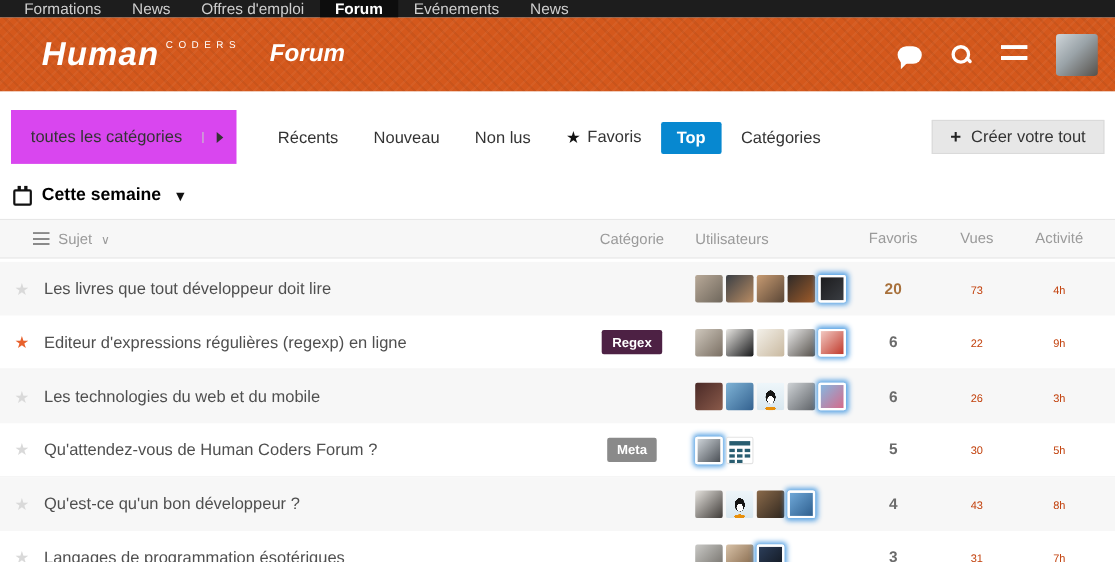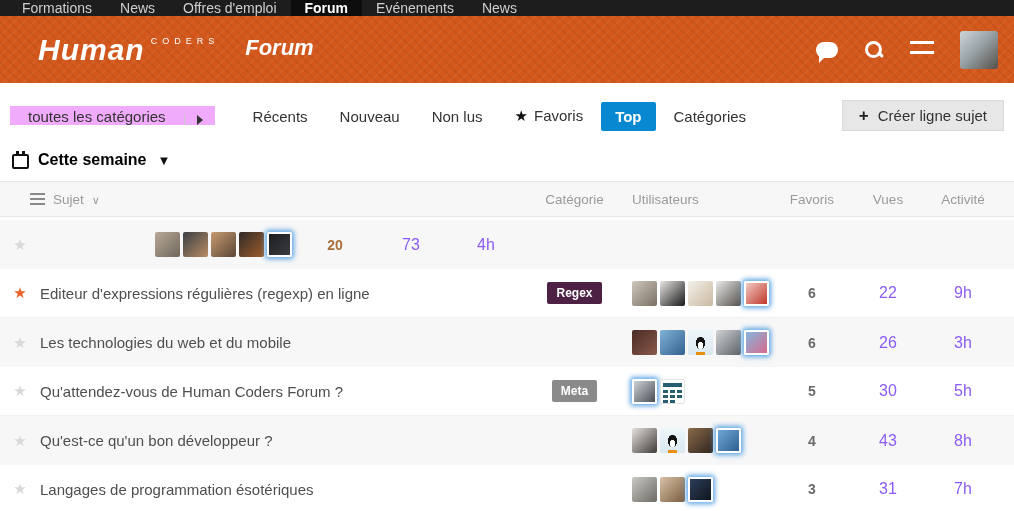--- a/index.html
+++ b/index.html
@@ -33,21 +33,21 @@
   .icon-search::after { content:""; position:absolute; left:13px; top:13px; width:7px; height:3px;
     background:#fff; border-radius:2px; transform:rotate(45deg); }
   .icon-hamburger { width:24px; height:17px;
     background:repeating-linear-gradient(#fff 0 3.5px, transparent 3.5px 10px);
     background-size:24px 24px; }
   .header-avatar { width:38px; height:38px; border-radius:3px;
     background:linear-gradient(135deg,#cfd6da 0%,#9aa3a8 45%,#55504a 100%); }
 
   
   .navrow { display:flex; align-items:center; padding:17px 10px 14px 10px; }
-  .cat-select { display:flex; align-items:flex-end; height:19px; background:#f0abfc; cursor:pointer; }
+  .cat-select { display:flex; align-items:center; height:49px; background:#d946ef; cursor:pointer; }
   .cat-select-label { display:flex; align-items:center; padding:0 18px; font-size:15px; color:#333; }
   .cat-select-caret { width:31px; display:flex; align-items:center; justify-content:center;
     border-left:1px solid #c9c9c9; }
   .caret-right { width:0; height:0; border-left:6px solid #333; border-top:5px solid transparent;
     border-bottom:5px solid transparent; }
   .tabs { display:flex; align-items:flex-end; margin-left:24px; gap:4px; }
   .tab { font-size:15px; color:#333; padding:6px 14px; cursor:pointer; display:flex;
     align-items:center; gap:6px; border-radius:2px; }
   .tab .star { color:#111; font-size:15px; }
   .tab.active { color:#fff; font-weight:bold; }
@@ -96,21 +96,21 @@
   .av-grid { background-color:#fff !important; border:1px solid #e3e3e3;
     background-image:
       linear-gradient(#285d70,#285d70), 
       linear-gradient(#285d70,#285d70), linear-gradient(#285d70,#285d70), linear-gradient(#285d70,#285d70),
       linear-gradient(#285d70,#285d70), linear-gradient(#285d70,#285d70), linear-gradient(#285d70,#285d70),
       linear-gradient(#285d70,#285d70), linear-gradient(#285d70,#285d70);
     background-size:19px 4px, 5px 3px,5px 3px,5px 3px, 5px 3px,5px 3px,5px 3px, 5px 3px,5px 3px;
     background-position:2px 3px, 2px 10px,9px 10px,16px 10px, 2px 15px,9px 15px,16px 15px, 2px 20px,9px 20px;
     background-repeat:no-repeat; }
   .num-msg { font-size:14px; font-weight:bold; color:#6b6b6b; }
-  .num-dim { font-size:16px; color:#8b5cf6; }
+  .num-dim { font-size:10px; color:#c2410c; }
 </style>
 </head>
 <body>
 
 <div class="topbar">
   <div class="topbar-item">Formations</div>
   <div class="topbar-item">News</div>
   <div class="topbar-item">Offres d'emploi</div>
   <div class="topbar-item active">Forum</div>
   <div class="topbar-item">Evénements</div>
@@ -146,21 +146,21 @@
     <div class="tab">Non lus</div>
     <div class="tab">
       <span class="star">★</span>
       <span>Favoris</span>
     </div>
     <div class="tab active" style="background-color: rgb(7, 136, 208);">Top</div>
     <div class="tab">Catégories</div>
   </div>
   <button class="create-btn">
     <span class="plus">+</span>
-    <span>Créer ligne sujet</span>
+    <span>Créer votre tout</span>
   </button>
 </div>
 
 <div class="period">
   <span class="icon-calendar"></span>
   <span class="period-title">Cette semaine</span>
   <span class="period-caret">▼</span>
 </div>
 
 <div class="thead">
@@ -178,20 +178,23 @@
     </div>
   <div class="col-msg"><span class="hlabel">Favoris</span></div>
   <div class="col-vues"><span class="hlabel">Vues</span></div>
   <div class="col-act"><span class="hlabel">Activité</span></div>
 </div>
 
 <div class="trow odd">
   <div class="col-star">
       <span class="row-star">★</span>
     </div>
+  <div class="col-title">
+      <span class="row-title">Les livres que tout développeur doit lire</span>
+    </div>
   <div class="col-cat"></div>
   <div class="col-users">
     <span class="avatar" style="background: linear-gradient(135deg, rgb(184, 169, 152) 0%, rgb(111, 103, 92) 100%);"></span>
     <span class="avatar" style="background: linear-gradient(135deg, rgb(58, 63, 69) 0%, rgb(185, 140, 99) 100%);"></span>
     <span class="avatar" style="background: linear-gradient(135deg, rgb(199, 155, 114) 0%, rgb(90, 70, 54) 100%);"></span>
     <span class="avatar" style="background: linear-gradient(135deg, rgb(46, 42, 40) 0%, rgb(160, 92, 42) 100%);"></span>
     <span class="avatar glow" style="background: linear-gradient(135deg, rgb(28, 28, 30) 0%, rgb(58, 61, 66) 100%);"></span>
   </div>
   <div class="col-msg"><span class="num-msg" style="color: rgb(168, 113, 60);">20</span></div>
   <div class="col-vues"><span class="num-dim">73</span></div>

